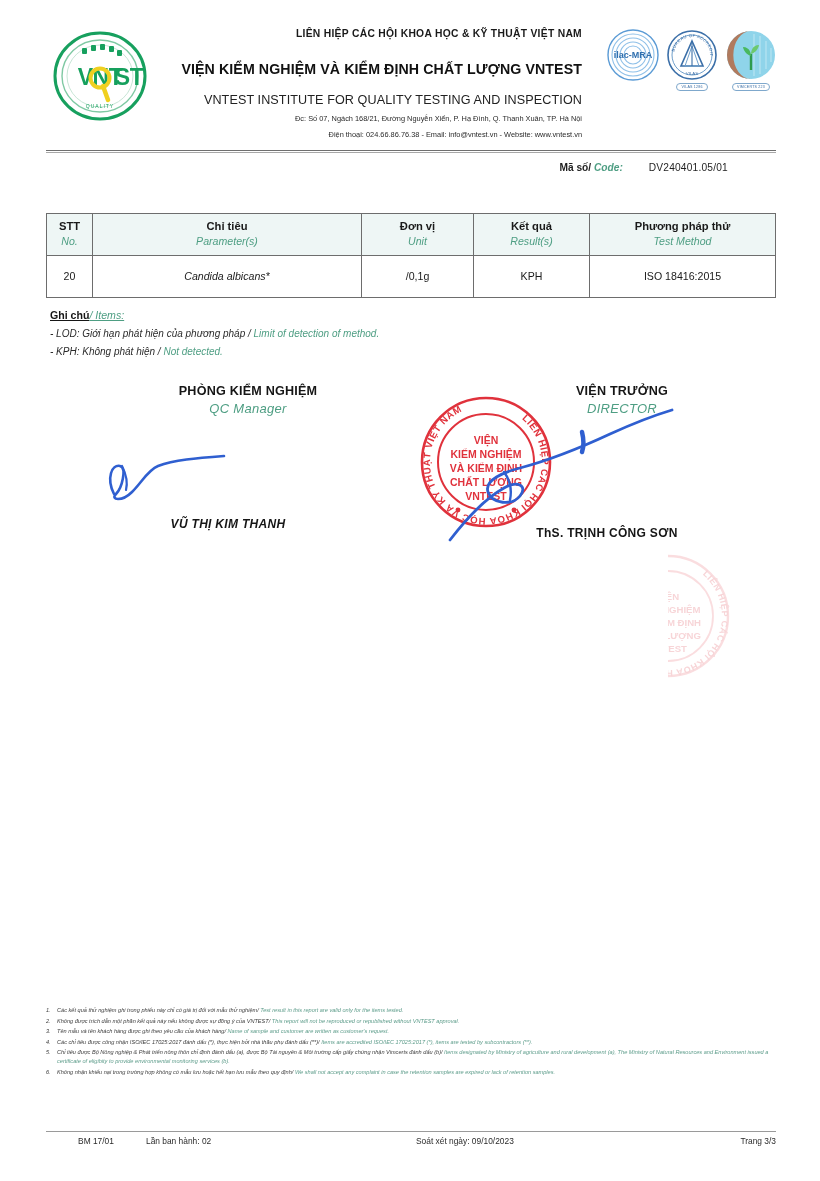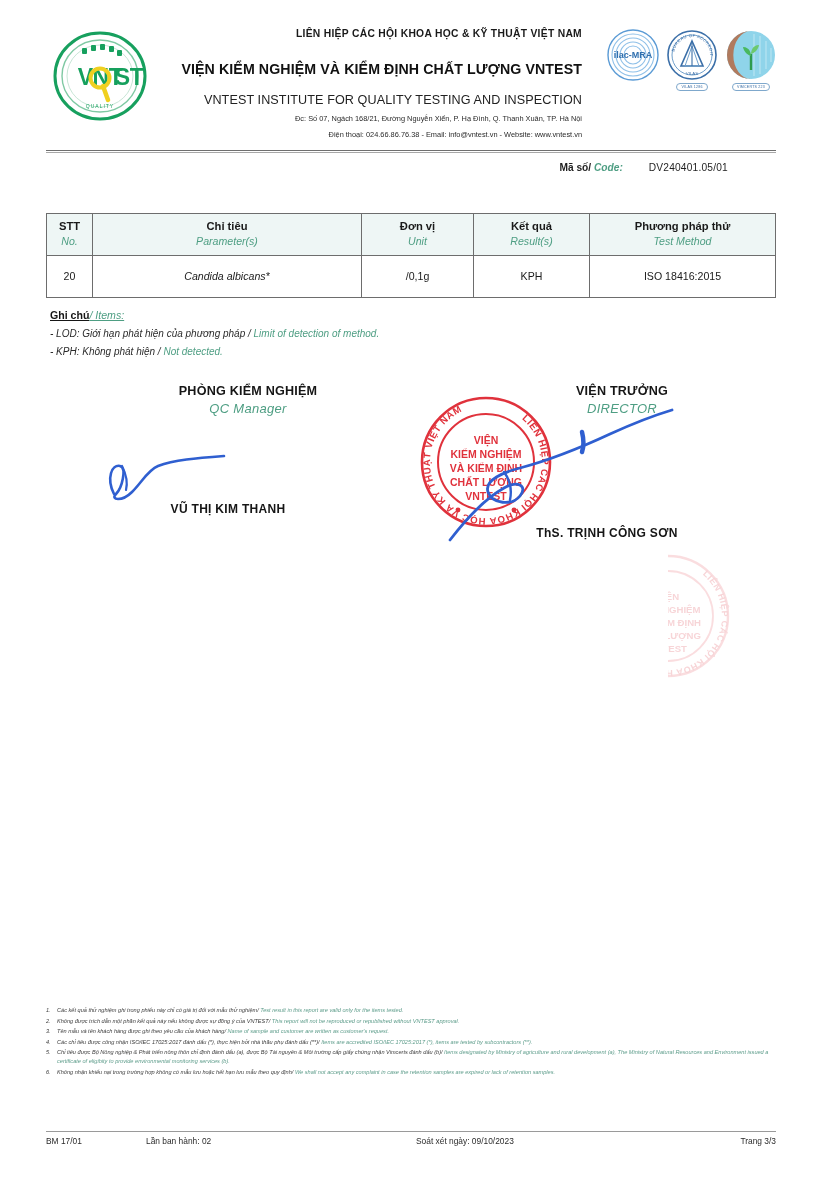--- a/index.html
+++ b/index.html
@@ -166,21 +166,21 @@
   }
   .sig-sub {
     font-size: 13px; font-style: italic; color: #4e9e83;
     margin-top: 3px; letter-spacing: .3px;
   }
   .sig-name {
     font-size: 12px; font-weight: bold; color: #161616;
     letter-spacing: .3px;
     position: absolute; left: 0; right: 0;
   }
-  .sig-col.left .sig-name { top: 118px; }
+  .sig-col.left .sig-name { top: 133px; font-style: italic; }
   .sig-col.right .sig-name { top: 142px; padding-left: 30px; }
 
   .scribble {
     position: absolute;
     pointer-events: none;
   }
   .scribble-left { left: 50px; top: 52px; }
   .scribble-right { left: -10px; top: 10px; }
 
   .stamp-main {
@@ -221,21 +221,21 @@
     left: 46px; right: 44px; top: 1131px;
     border-top: 1px solid #9a9a9a;
   }
   .footer-bar {
     position: absolute;
     left: 46px; right: 44px; top: 1136px;
     display: flex;
     font-size: 8.4px;
     color: #2b2b2b;
   }
-  .f-bm { width: 100px; }
+  .f-bm { width: 100px; text-align: center; }
   .f-ed { width: 270px; }
   .f-rev { flex: 1 1 auto; }
   .f-pg { text-align: right; }
 </style>
 </head>
 <body>
 
 <div class="page">
 
   <div class="header">

